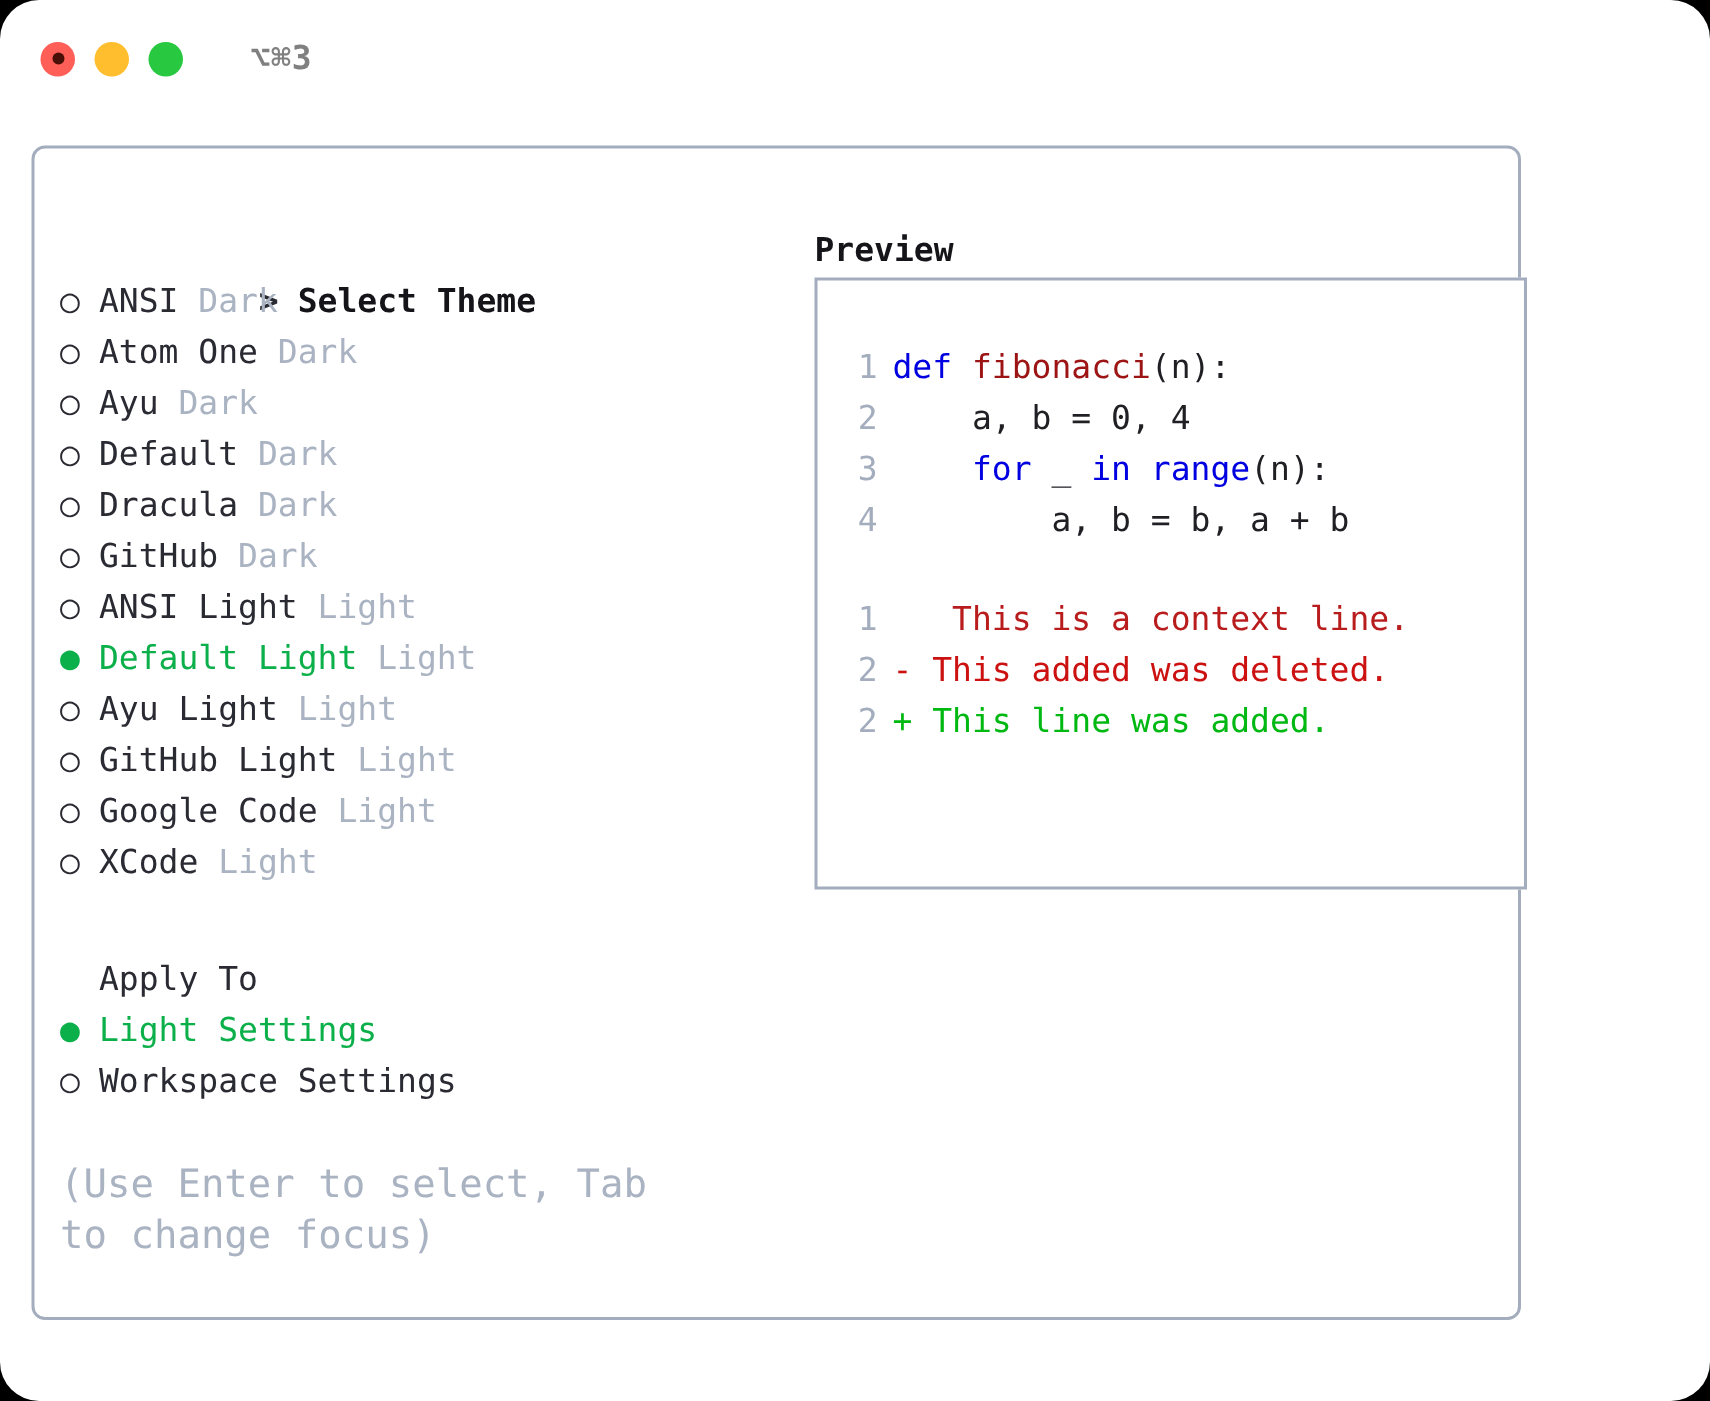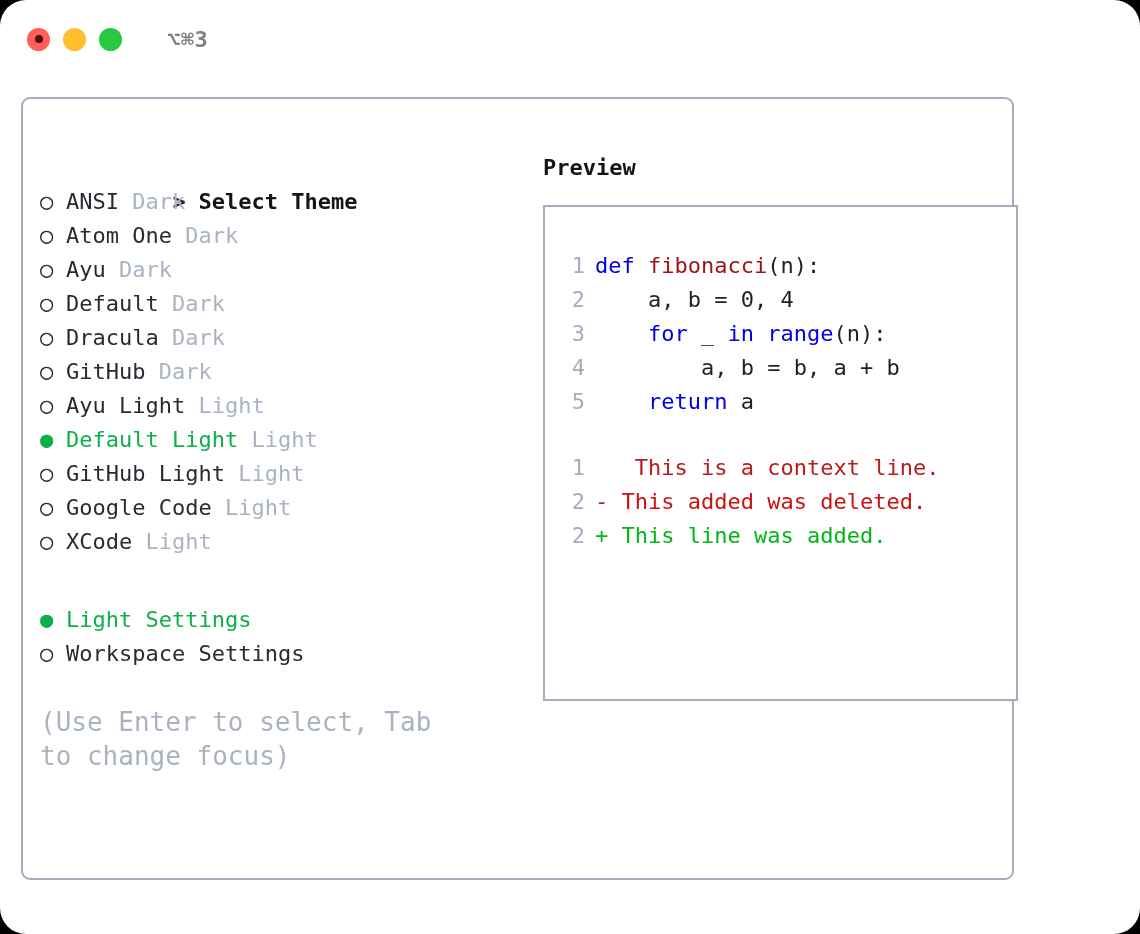--- a/index.html
+++ b/index.html
@@ -141,23 +141,22 @@
     padding-left: 41px;
   }
   .preview-title {
     font-size: 22px;
     font-weight: bold;
     color: #141419;
     line-height: 34px;
     white-space: pre;
   }
   .preview-box {
-    margin-top: 20px;
     width: 475px;
-    height: 496px;
+    height: 408px;
     border: 2px solid #a3adbd;
     box-sizing: border-box;
     background: #ffffff;
     padding: 42px 0 0 12px;
   }
   .code-line {
     font-size: 22px;
     line-height: 34px;
     white-space: pre;
     color: #1f1f24;
@@ -202,48 +201,49 @@
           <span class="marker">&gt;</span><span>Select Theme</span>
         </div>
 
         <div id="theme-list">
             <div class="row"><span class="marker">○</span><span class="item-name">ANSI</span><span class="badge"> Dark</span></div>
             <div class="row"><span class="marker">○</span><span class="item-name">Atom One</span><span class="badge"> Dark</span></div>
             <div class="row"><span class="marker">○</span><span class="item-name">Ayu</span><span class="badge"> Dark</span></div>
             <div class="row"><span class="marker">○</span><span class="item-name">Default</span><span class="badge"> Dark</span></div>
             <div class="row"><span class="marker">○</span><span class="item-name">Dracula</span><span class="badge"> Dark</span></div>
             <div class="row"><span class="marker">○</span><span class="item-name">GitHub</span><span class="badge"> Dark</span></div>
+            <div class="row"><span class="marker">○</span><span class="item-name">ANSI Light</span><span class="badge"> Light</span></div>
+            <div class="row selected"><span class="marker">●</span><span class="item-name">Default Light</span><span class="badge"> Light</span></div>
             <div class="row"><span class="marker">○</span><span class="item-name">Ayu Light</span><span class="badge"> Light</span></div>
-            <div class="row selected"><span class="marker">●</span><span class="item-name">Default Light</span><span class="badge"> Light</span></div>
             <div class="row"><span class="marker">○</span><span class="item-name">GitHub Light</span><span class="badge"> Light</span></div>
             <div class="row"><span class="marker">○</span><span class="item-name">Google Code</span><span class="badge"> Light</span></div>
             <div class="row"><span class="marker">○</span><span class="item-name">XCode</span><span class="badge"> Light</span></div>
           </div>
 
         <div class="spacer-block"></div>
 
+        <div class="apply-header">Apply To</div>
 
         <div id="apply-list">
             <div class="row selected"><span class="marker">●</span><span class="item-name">Light Settings</span></div>
             <div class="row"><span class="marker">○</span><span class="item-name">Workspace Settings</span></div>
           </div>
 
         <div class="hint">(Use Enter to select, Tab to change focus)</div>
       </div>
 
       <div class="right-col">
         <div class="preview-title">Preview</div>
 
         <div class="preview-box">
           <div id="code-lines">
               <div class="code-line"><span class="lnum">1</span><span class="kw">def</span><span class="fname"> fibonacci</span><span class="plain">(n):</span></div>
               <div class="code-line"><span class="lnum">2</span><span class="plain">    a, b = 0, 4</span></div>
               <div class="code-line"><span class="lnum">3</span><span class="kw">    for</span><span class="plain"> _ </span><span class="kw">in range</span><span class="plain">(n):</span></div>
               <div class="code-line"><span class="lnum">4</span><span class="plain">        a, b = b, a + b</span></div>
-              <div class="code-line"><span class="lnum">5</span><span class="kw">    return</span><span class="plain"> a</span></div>
             </div>
           <div class="gap-line"></div>
           <div id="diff-lines">
               <div class="code-line"><span class="lnum">1</span><span class="ctx">   This is a context line.</span></div>
               <div class="code-line"><span class="lnum">2</span><span class="del">- This added was deleted.</span></div>
               <div class="code-line"><span class="lnum">2</span><span class="add">+ This line was added.</span></div>
             </div>
         </div>
       </div>
 

